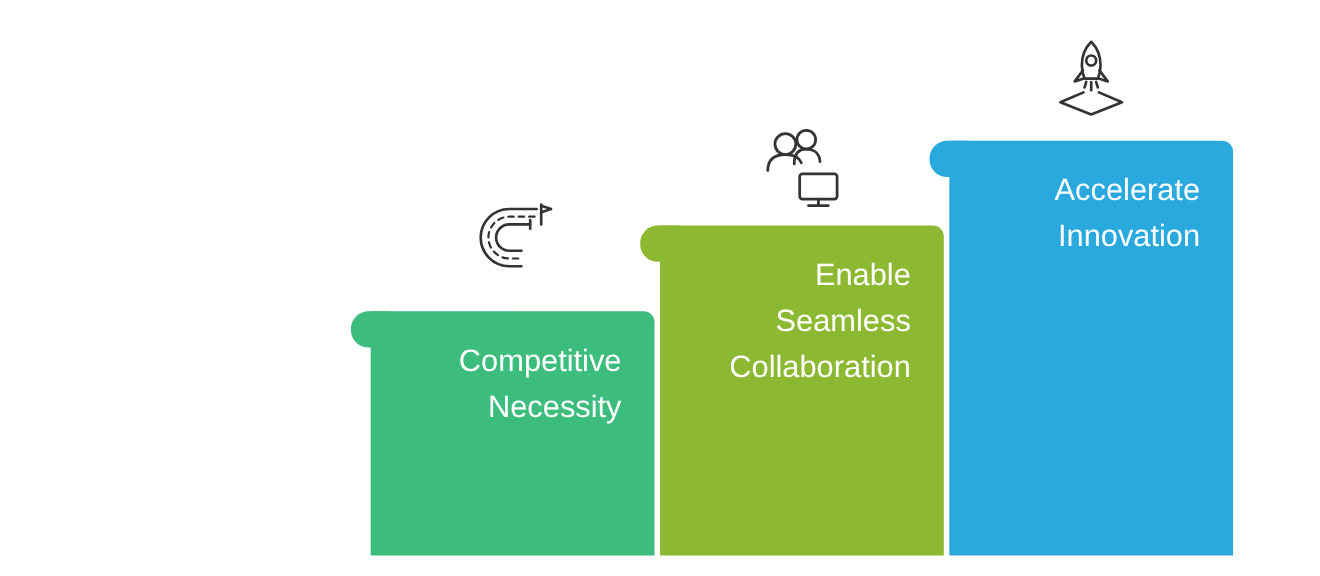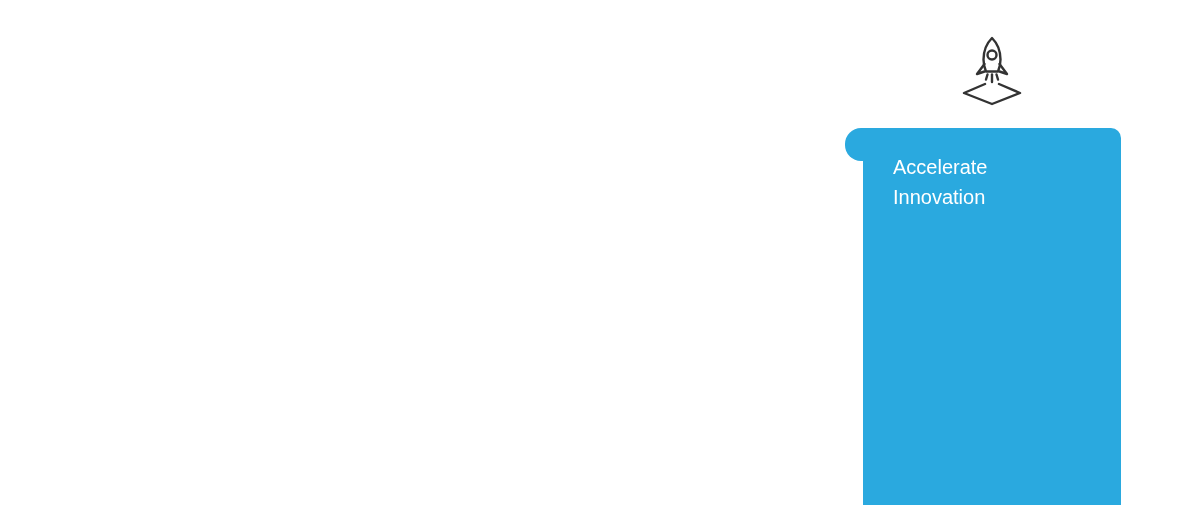--- a/index.html
+++ b/index.html
@@ -19,23 +19,23 @@
   }
   .tab {
     position:absolute; top:0; left:-18px;
     width:36px; height:33px;
     border-radius:16px 0 0 16px;
     background:var(--step-color);
   }
   .label {
     position:relative;
     padding:24px 30px 0;
-    text-align:left;
+    text-align:right;
     color:var(--text-color);
-    font-size:20px;
+    font-size:28px;
     font-weight:500;
     line-height:1.5;
     white-space:pre-line;
   }
   .icon {
     position:absolute;
     left:50%; transform:translateX(-50%);
     color:var(--icon-color);
   }
   .icon svg { width:100%; height:100%; display:block; }
@@ -50,21 +50,57 @@
   .i2 { width:80px; height:72px; bottom:calc(100% + 31px); }
   .i3 { width:76px; height:78px; bottom:calc(100% + 13px); }
   .i4 { width:76px; height:76px; bottom:calc(100% + 19px); }
 </style>
 </head>
 <body>
 
 <div class="canvas" style="background: rgb(255, 255, 255); --text-color: #ffffff; --icon-color: #333333;">
 
 
+  <div class="step s2" style="--step-color: #3dbd7d;">
+    <div class="icon i2">
+      <svg viewBox="0 0 80 72" fill="none" stroke="currentColor" stroke-width="2.4" stroke-linecap="round" stroke-linejoin="round">
+        <path d="M62 10 L37 10 A26 26 0 0 0 37 62 L48 62"></path>
+        <path d="M56 24 L37 24 A12 12 0 0 0 37 48 L48 48"></path>
+        <path d="M60 17 L37 17 A19 19 0 0 0 37 55 L48 55" stroke-dasharray="5 4.5" stroke-width="2"></path>
+        <path d="M56 20 L56 28"></path>
+        <path d="M66 6 L66 24"></path>
+        <path d="M66 7 L75 10 L66 13"></path>
+      </svg>
+    </div>
+    <div class="tab"></div>
+    <div class="bar">
+      <div class="label">Competitive
+Necessity</div>
+    </div>
+  </div>
 
+  <div class="step s3" style="--step-color: #8db832;">
+    <div class="icon i3">
+      <svg viewBox="0 0 76 78" fill="none" stroke="currentColor" stroke-width="2.5" stroke-linecap="round" stroke-linejoin="round">
+        <circle cx="42" cy="13" r="8.5"></circle>
+        <path d="M31 35 C31 25 36 21.5 42 21.5 C49 21.5 54 25.5 54.5 33"></path>
+        <circle cx="23" cy="17" r="9.5" fill="#ffffff"></circle>
+        <path d="M7 41 C7 29.5 14 26.5 23 26.5 C30 26.5 35.5 28.5 37.5 34"></path>
+        <rect x="36" y="44" width="34" height="23" rx="2.5" fill="#ffffff"></rect>
+        <path d="M53 67 L53 73"></path>
+        <path d="M44 73 L62 73"></path>
+      </svg>
+    </div>
+    <div class="tab"></div>
+    <div class="bar">
+      <div class="label">Enable
+Seamless
+Collaboration</div>
+    </div>
+  </div>
 
   <div class="step s4" style="--step-color: #2aa9df;">
     <div class="icon i4">
       <svg viewBox="0 0 76 76" fill="none" stroke="currentColor" stroke-width="2.4" stroke-linecap="round" stroke-linejoin="round">
         <path d="M31 51 L10 60 L38 71 L66 60 L45 51"></path>
         <path d="M38 5 C32.5 10.5 29.5 18.5 29.5 26.5 C29.5 31 30.5 35 32 38.5 L44 38.5 C45.5 35 46.5 31 46.5 26.5 C46.5 18.5 43.5 10.5 38 5 Z"></path>
         <circle cx="38" cy="22" r="4.5"></circle>
         <path d="M30.5 31 L23 41 L30.5 38.5"></path>
         <path d="M45.5 31 L53 41 L45.5 38.5"></path>
         <path d="M38 41.5 L38 49"></path>

